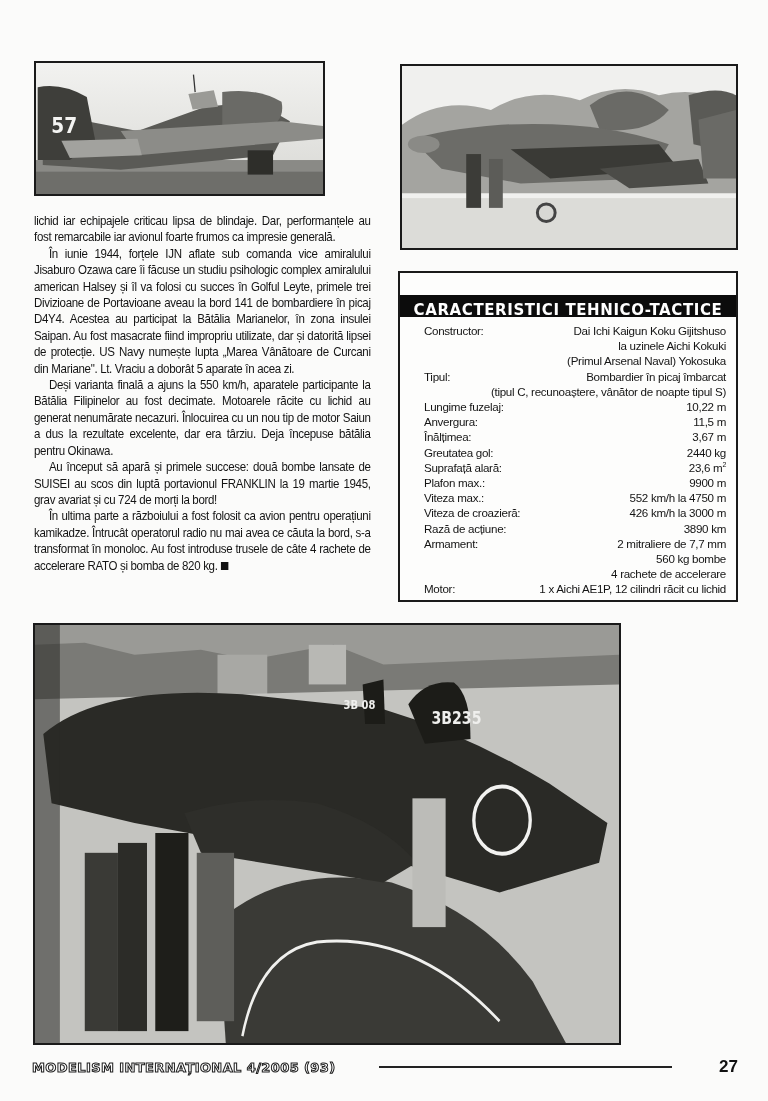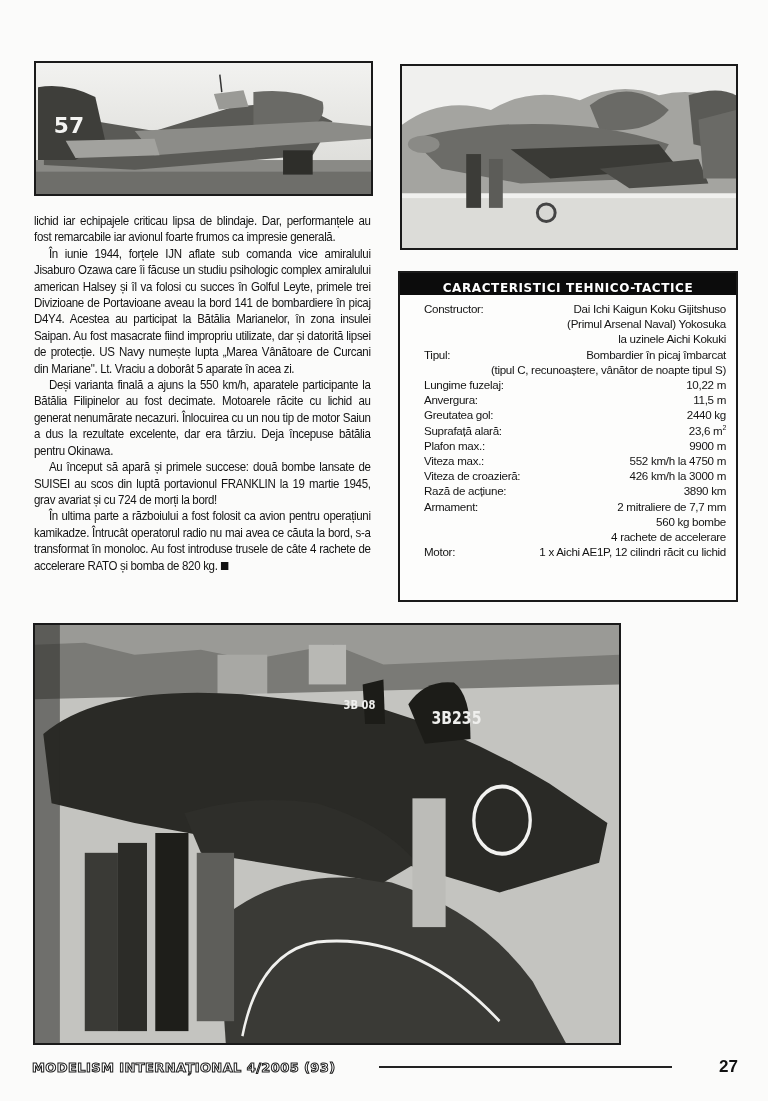--- a/index.html
+++ b/index.html
@@ -1,33 +1,33 @@
 <!DOCTYPE html>
 <html><head>
 <meta charset="utf-8">
 <style>
   html,body{margin:0;padding:0;}
   body{width:768px;height:1101px;background:#fbfbfa;position:relative;overflow:hidden;
        font-family:"Liberation Sans",sans-serif;color:#141414;}
   .photo{position:absolute;border:2px solid #1a1a1a;box-sizing:border-box;overflow:hidden;background:#9c9c98;}
   .photo svg{display:block;width:100%;height:100%;}
-  #photo1{left:34px;top:61px;width:339px;height:135px;}
+  #photo1{left:34px;top:61px;width:291px;height:135px;}
   #photo2{left:400px;top:64px;width:338px;height:186px;}
   #photo3{left:33px;top:623px;width:588px;height:422px;}
 
   .article{position:absolute;left:34px;top:213px;width:338px;
            font-family:"Liberation Sans",sans-serif;font-size:12.4px;line-height:16.4px;
            text-align:justify;letter-spacing:-0.35px;transform:scaleX(0.93);transform-origin:left top;width:362px;}
   .article p{margin:0;text-indent:0;}
   .article p.ind{text-indent:16px;}
   .endmark{display:inline-block;width:8px;height:8px;background:#111;margin-left:4px;vertical-align:0px;}
 
   .spec{position:absolute;left:398px;top:271px;width:340px;height:331px;border:2px solid #1a1a1a;box-sizing:border-box;background:#fdfdfc;}
   .spec-head{background:#0c0c0c;color:#fff;height:22px;line-height:31px;text-align:center;
-             font-family:"DejaVu Sans",sans-serif;font-weight:bold;font-size:12px;letter-spacing:0.6px;}
+             font-family:"DejaVu Sans",sans-serif;font-weight:bold;font-size:15px;letter-spacing:0.6px;margin-top:22px;}
   .spec-body{padding:6px 10px 0 24px;font-size:11.6px;line-height:15.2px;letter-spacing:-0.3px;}
   .row{display:flex;justify-content:space-between;}
   .row .lbl{white-space:nowrap;}
   .row .val{text-align:right;white-space:nowrap;}
   .cont{text-align:right;white-space:nowrap;}
   sup{font-size:7px;line-height:0;}
 
   .footer{position:absolute;left:32px;top:1055px;width:706px;height:24px;display:flex;align-items:center;gap:31px;}
   .mag{font-family:"DejaVu Sans",sans-serif;font-weight:bold;font-size:13px;letter-spacing:0.4px;color:#fff;
        -webkit-text-stroke:1px #222;text-shadow:0 0 0 #222;white-space:nowrap;}
@@ -87,36 +87,40 @@
 </div>
 
 <div class="spec">
   <div class="spec-head">CARACTERISTICI TEHNICO-TACTICE</div>
   <div class="spec-body" id="spec-body">
 
     <div class="row">
         <span class="lbl">Constructor:</span>
         <span class="val">Dai Ichi Kaigun Koku Gijitshuso</span>
       </div>
+    <div class="cont">la uzinele Aichi Kokuki</div>
     <div class="cont">(Primul Arsenal Naval) Yokosuka</div>
-    <div class="cont">la uzinele Aichi Kokuki</div>
 
     <div class="row">
         <span class="lbl">Tipul:</span>
         <span class="val">Bombardier în picaj îmbarcat</span>
       </div>
     <div class="cont">(tipul C, recunoaștere, vânător de noapte tipul S)</div>
 
     <div class="row">
         <span class="lbl">Lungime fuzelaj:</span>
         <span class="val">10,22 m</span>
       </div>
     <div class="row">
         <span class="lbl">Anvergura:</span>
         <span class="val">11,5 m</span>
+      </div>
+    <div class="row">
+        <span class="lbl">Înălțimea:</span>
+        <span class="val">3,67 m</span>
       </div>
     <div class="row">
         <span class="lbl">Greutatea gol:</span>
         <span class="val">2440 kg</span>
       </div>
     <div class="row">
         <span class="lbl">Suprafață alară:</span>
         <span class="val"><span>23,6 m</span><sup>2</sup></span>
       </div>
     <div class="row">

